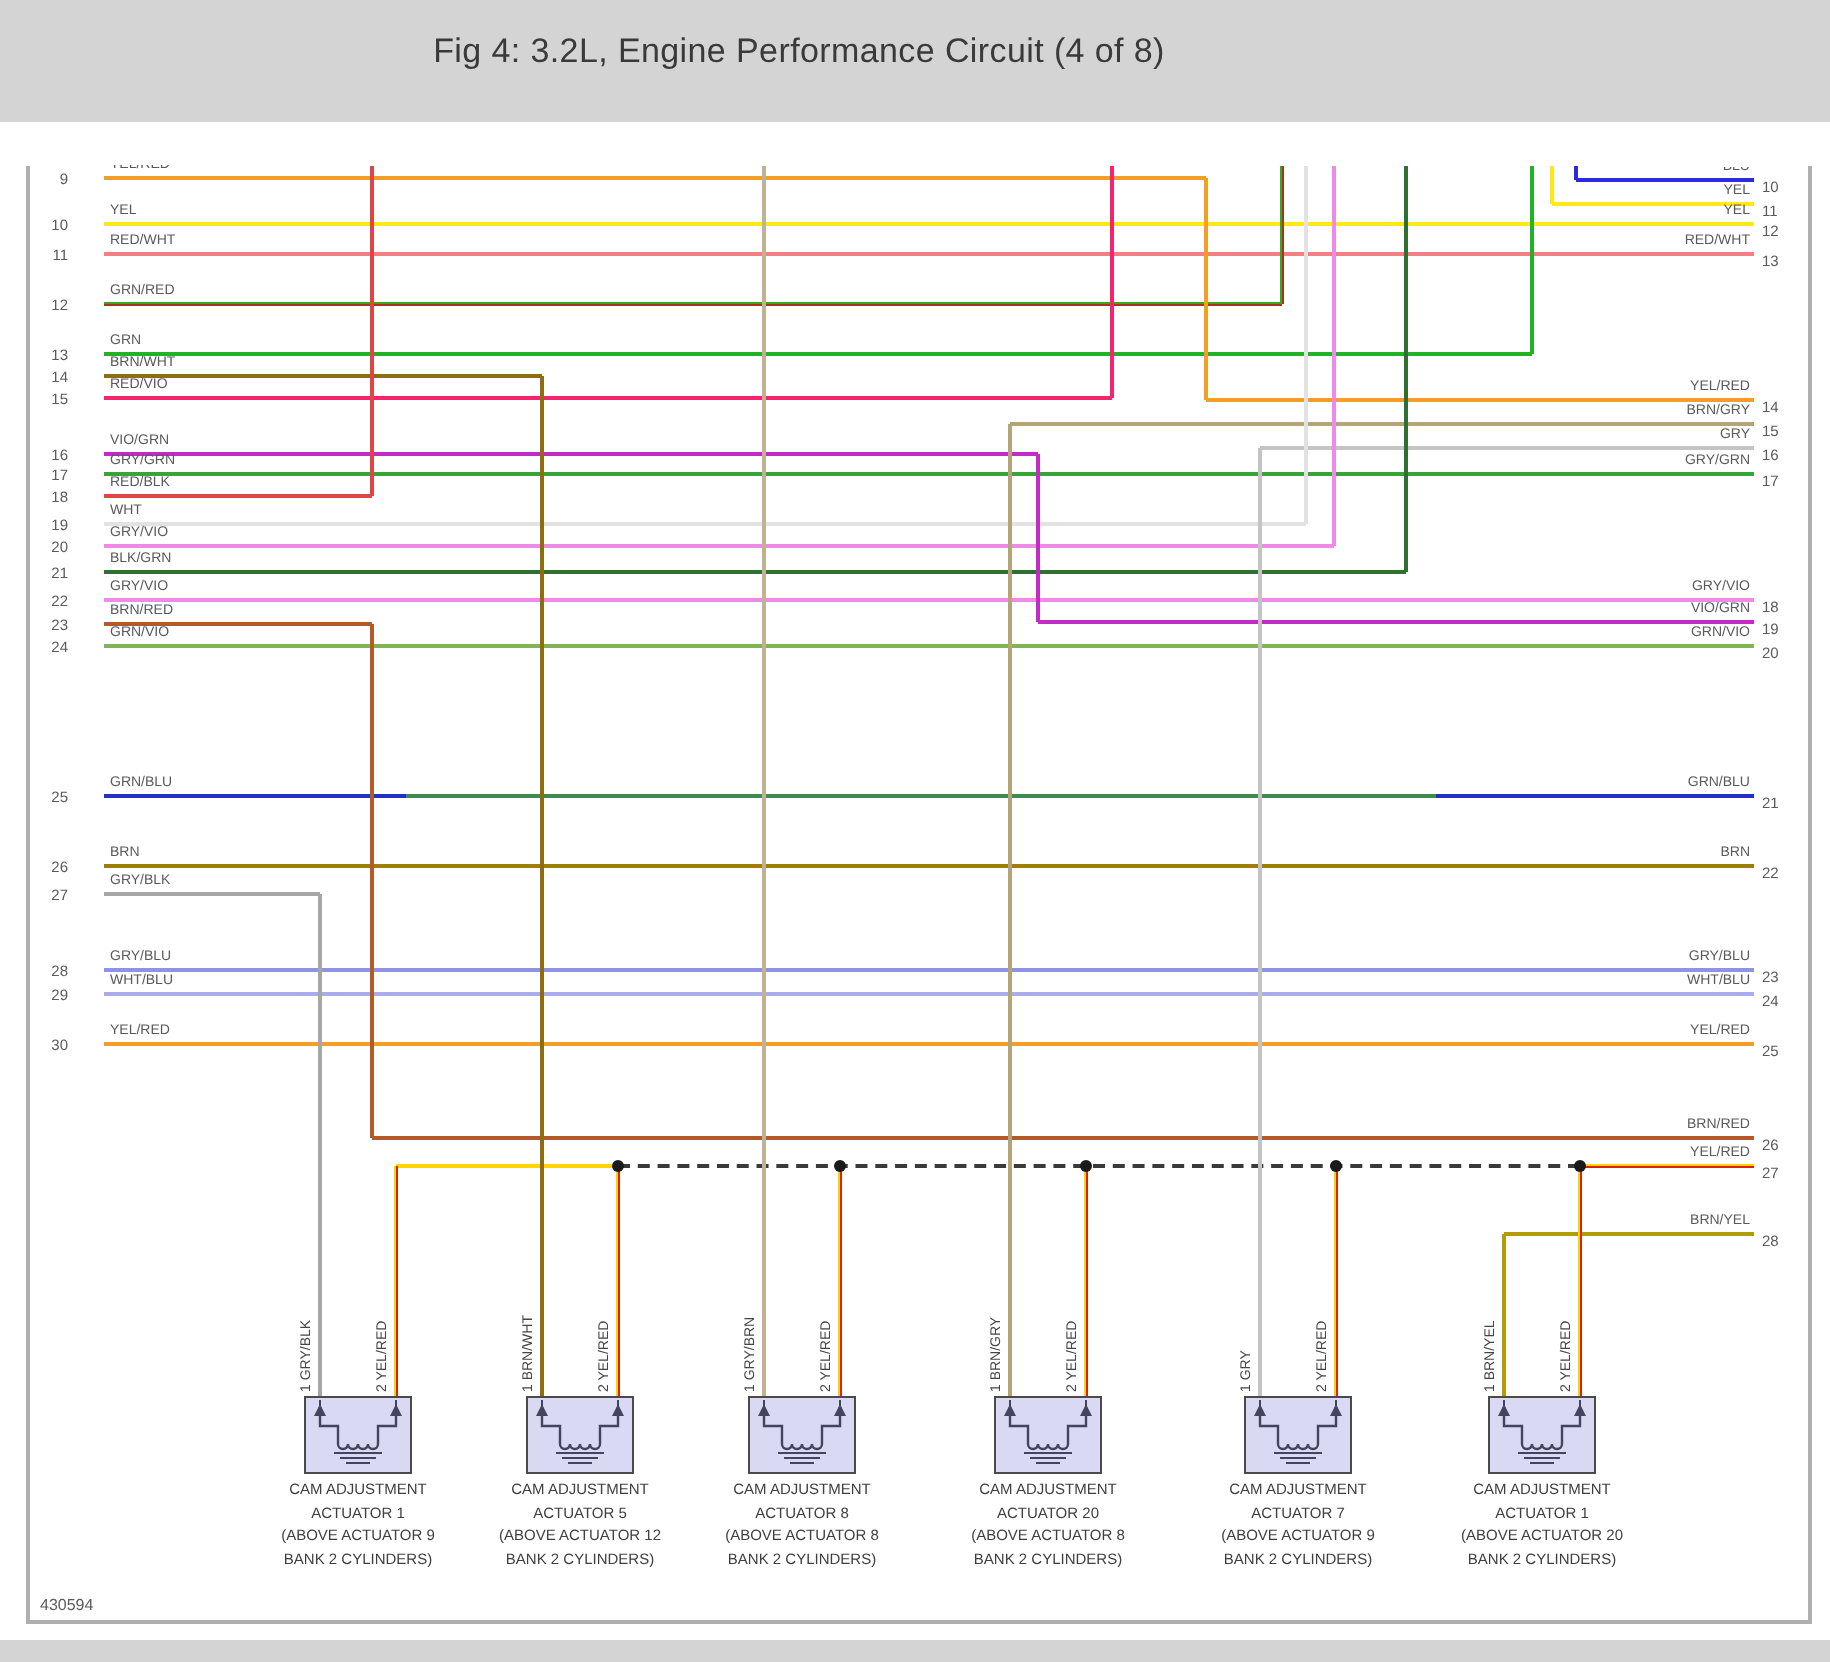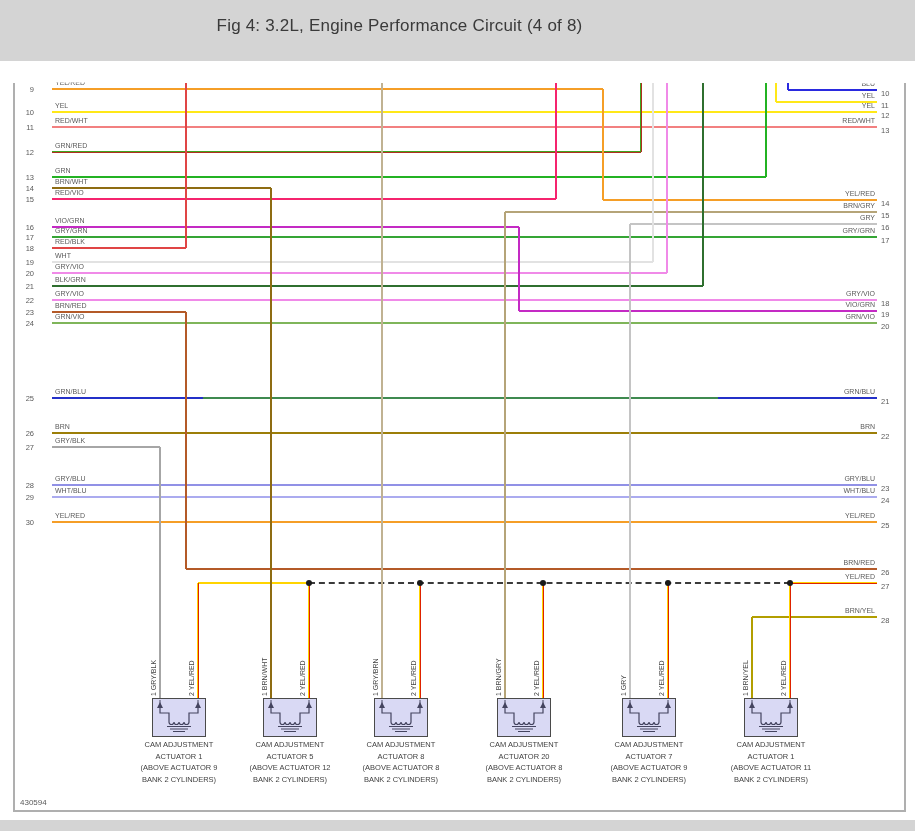--- a/index.html
+++ b/index.html
@@ -264,18 +264,18 @@
         <path d="M7,1 V8 M45,1 V8" stroke="#44445f" stroke-width="1" fill="none"></path>
         <path d="M4,9 L10,9 L7,3 Z M42,9 L48,9 L45,3 Z" fill="#44445f"></path>
         <path d="M7,9 L7,14 L16,14 L16,23 a2.5,2.5 0 0 0 5,0 a2.5,2.5 0 0 0 5,0 a2.5,2.5 0 0 0 5,0 a2.5,2.5 0 0 0 5,0 L36,14 L45,14 L45,9" stroke="#44445f" stroke-width="1.2" fill="none"></path>
         <path d="M14,27.5 H38 M17,30 H35 M20,32.5 H32" stroke="#44445f" stroke-width="1" fill="none"></path>
       </svg></div>
     <div class="pin-label" style="left: 740px; top: 628px;">1  BRN/YEL</div>
     <div class="pin-label" style="left: 778px; top: 628px;">2  YEL/RED</div>
     <div class="act-name" style="left: 706px; top: 739px;">
       <div>CAM ADJUSTMENT</div>
       <div>ACTUATOR 1</div>
-      <div>(ABOVE ACTUATOR 11</div>
+      <div>(ABOVE ACTUATOR 20</div>
       <div>BANK 2 CYLINDERS)</div>
     </div>
   </div>
 
 <div class="footer-bar"></div>
 
 </body></html>

